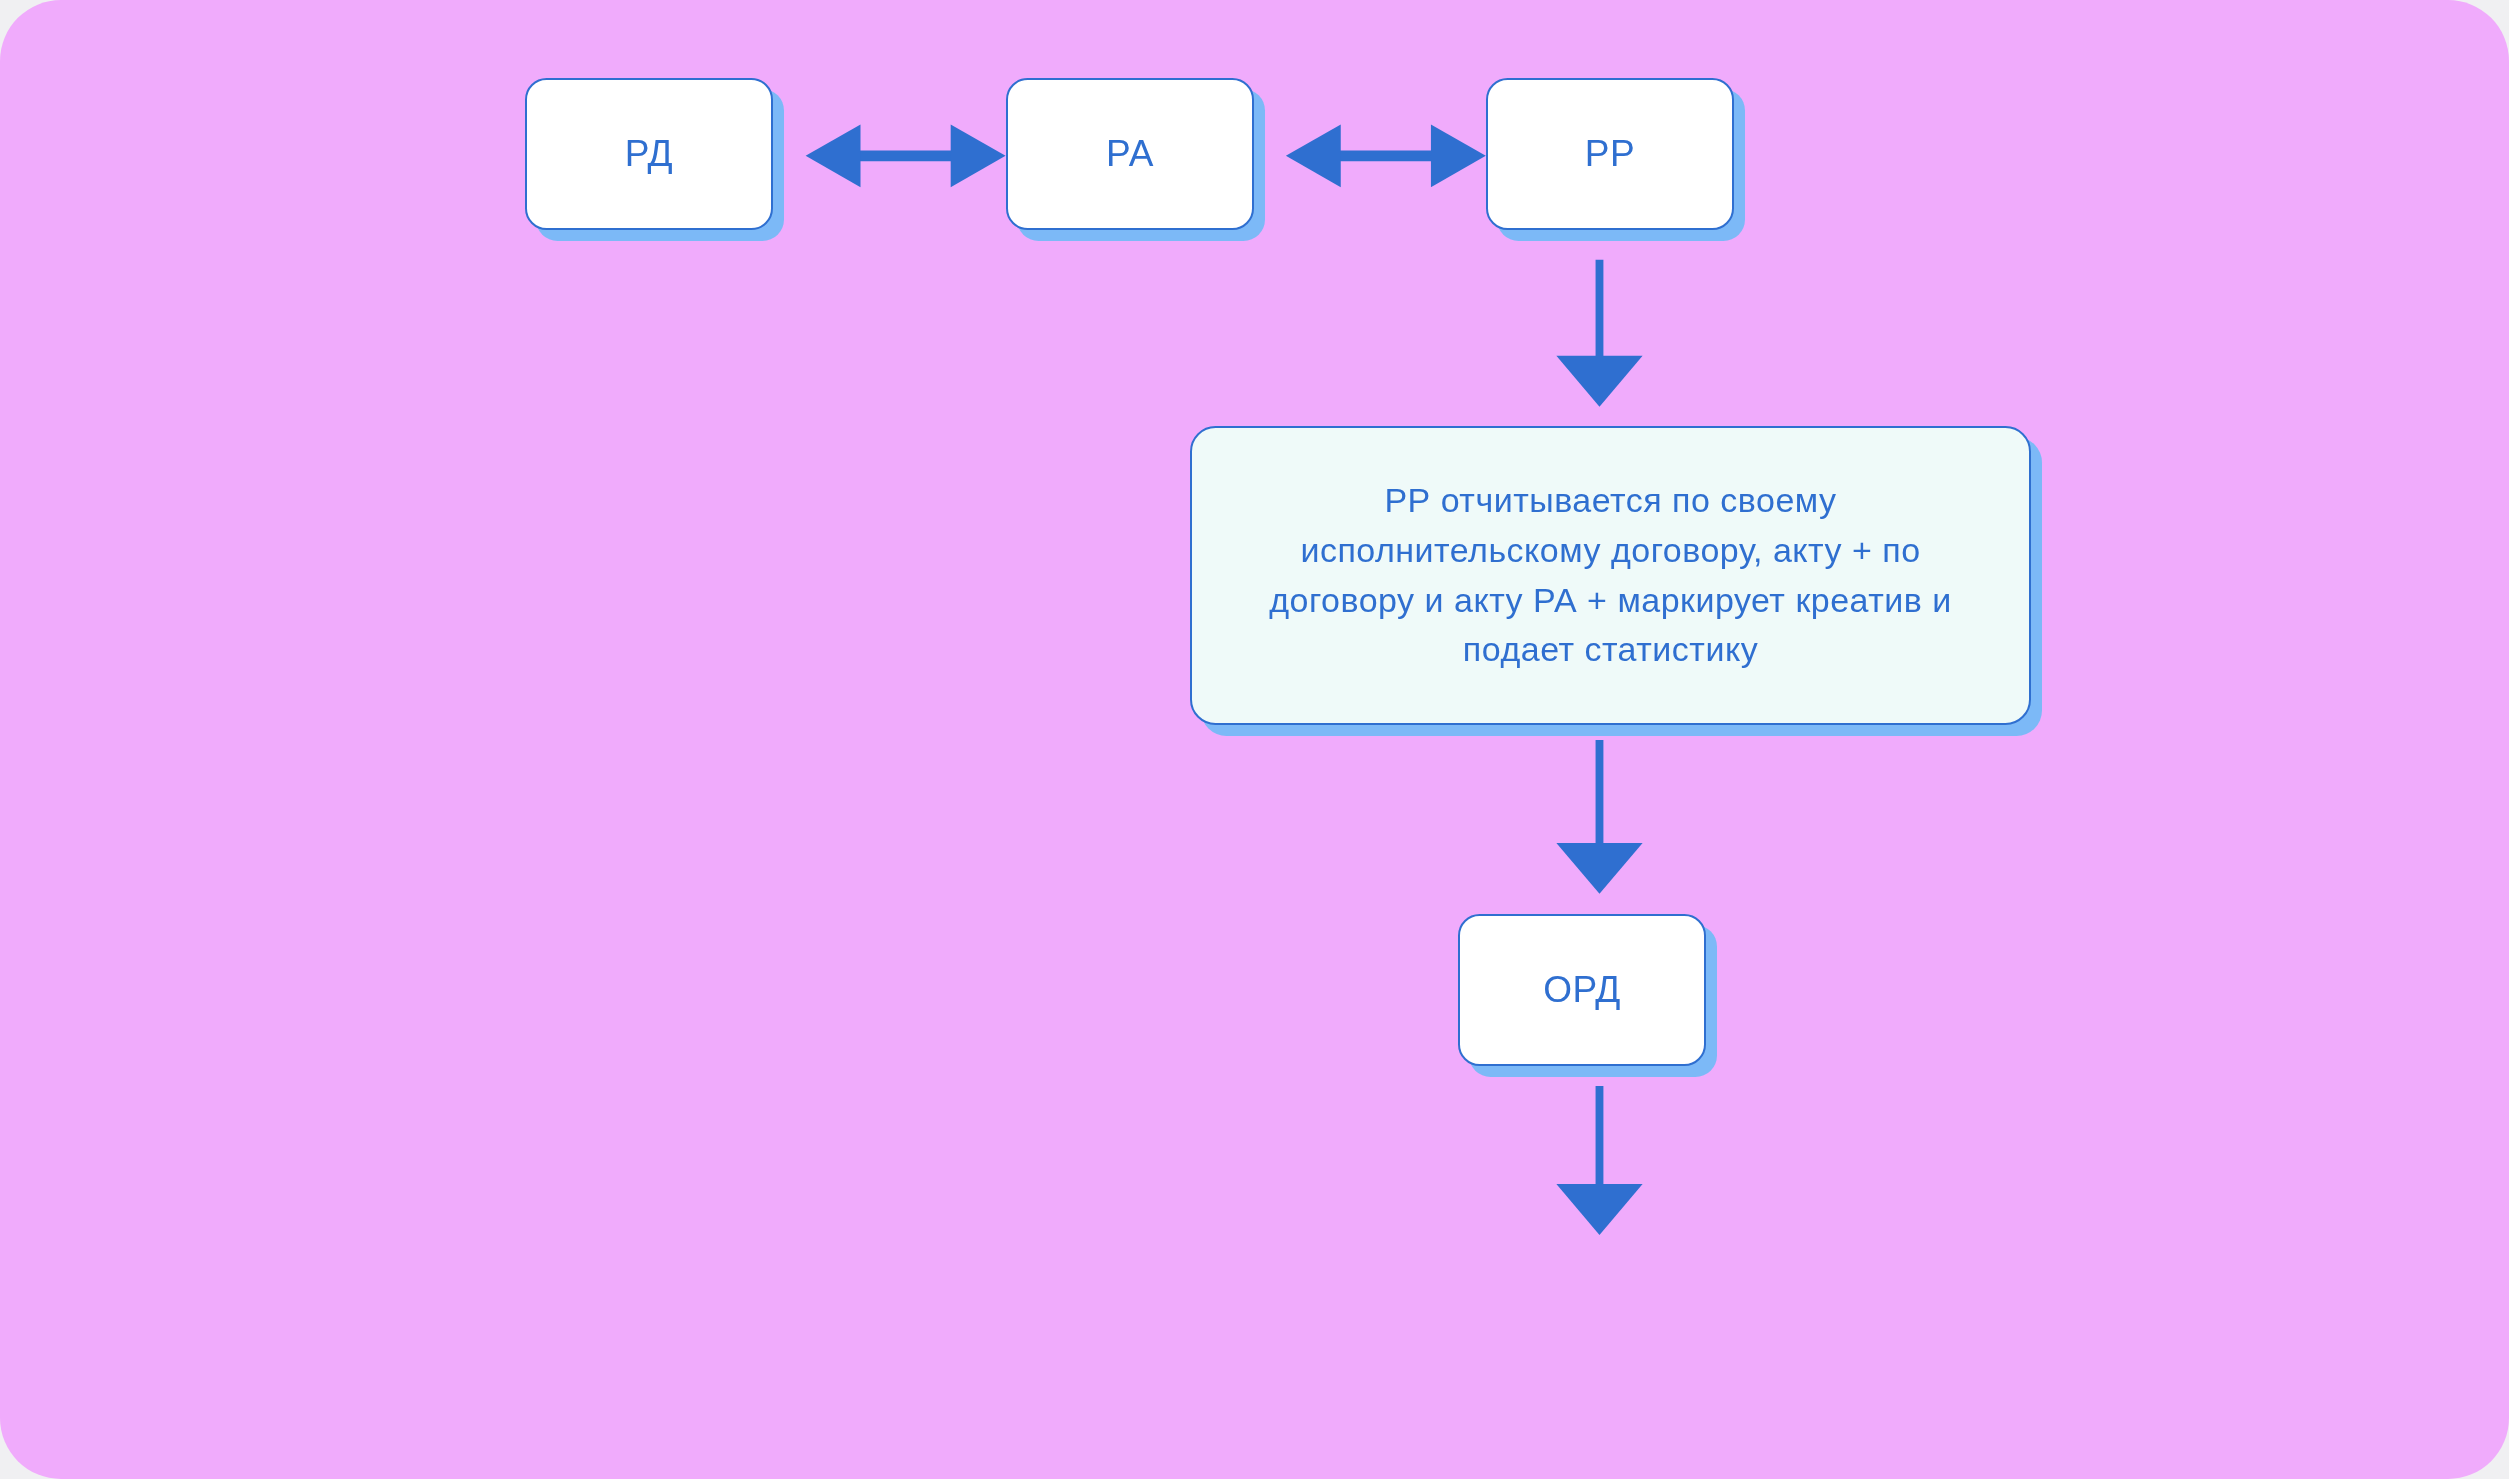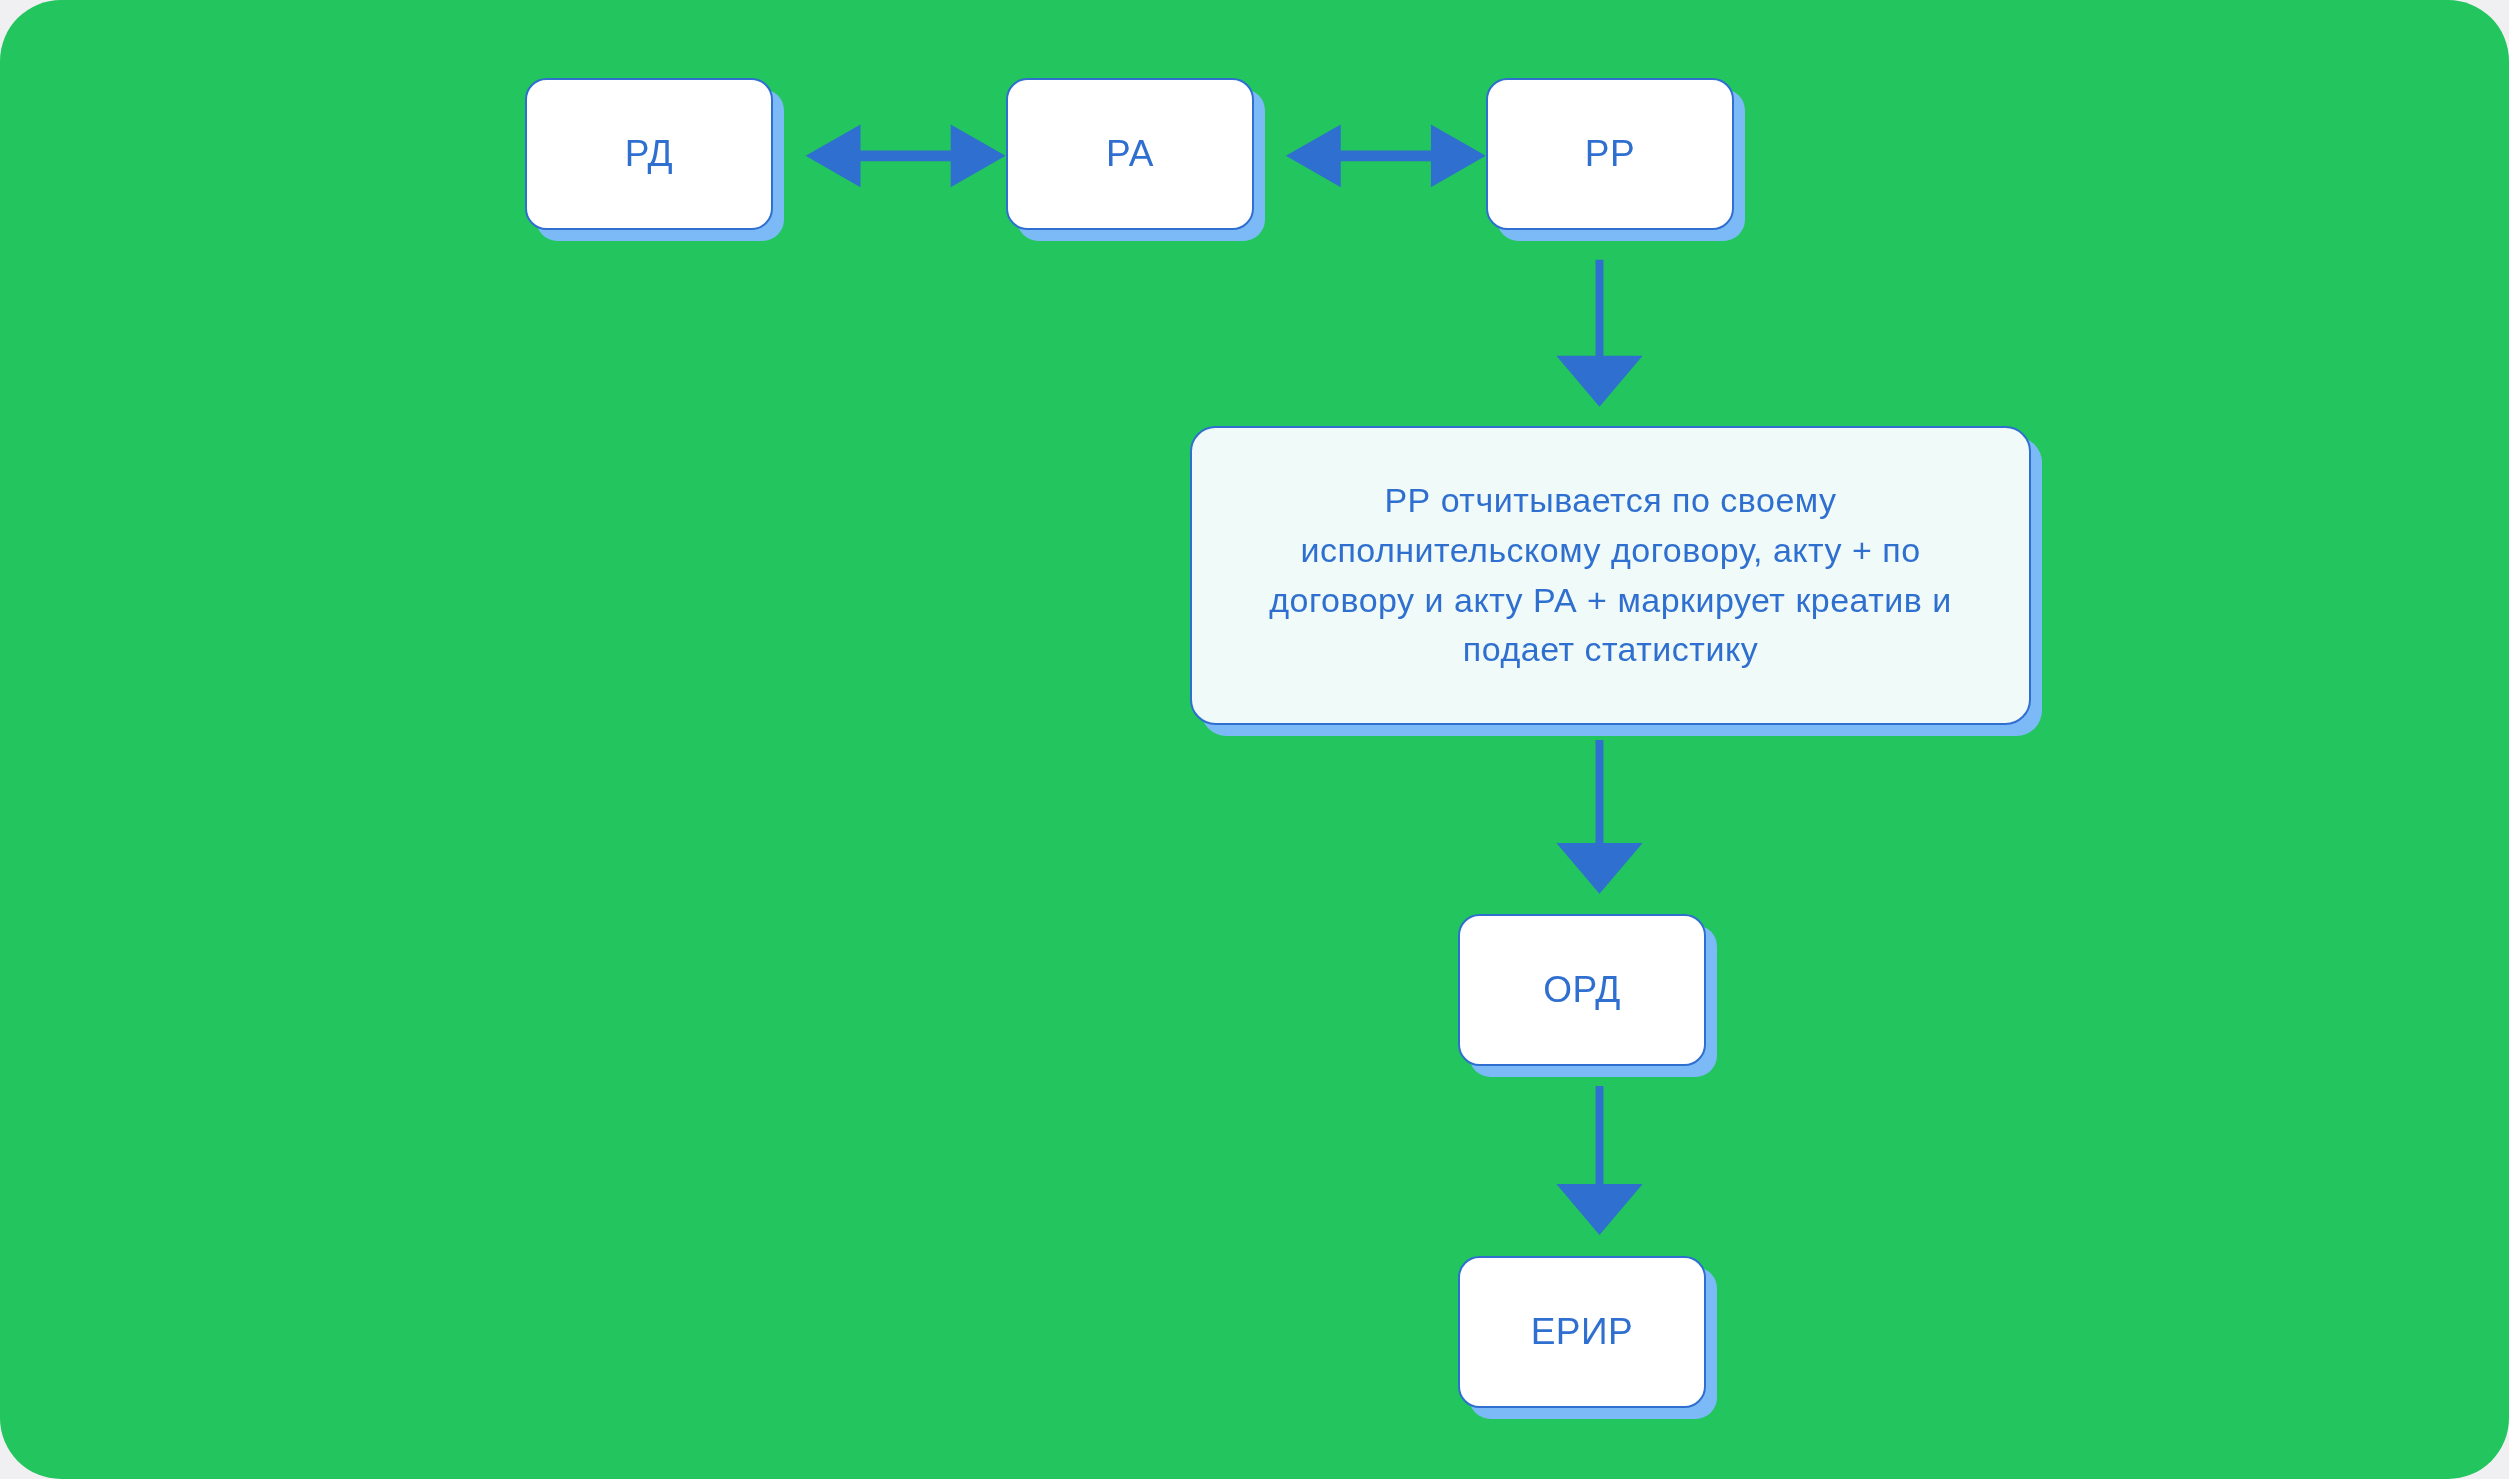--- a/index.html
+++ b/index.html
@@ -15,21 +15,21 @@
     font-family: "Liberation Sans", "DejaVu Sans", sans-serif;
   }
 
   
   #card {
     position: absolute;
     left: 0;
     top: 0;
     width: 2509px;
     height: 1479px;
-    background: #22c55e;
+    background: #f0abfc;
     border-radius: 61px;
     box-sizing: border-box;
   }
 
   
   #diagram {
     position: absolute;
     left: 0;
     top: 0;
     width: 2509px;
@@ -181,22 +181,16 @@
       </div>
     </div>
 
     <div class="node node-small" id="node-ord">
       <div class="shadow"></div>
       <div class="surface">
         <span class="label">ОРД</span>
       </div>
     </div>
 
-    <div class="node node-small" id="node-erir">
-      <div class="shadow"></div>
-      <div class="surface">
-        <span class="label">ЕРИР</span>
-      </div>
-    </div>
 
   </div>
 </div>
 
 
 </body></html>

